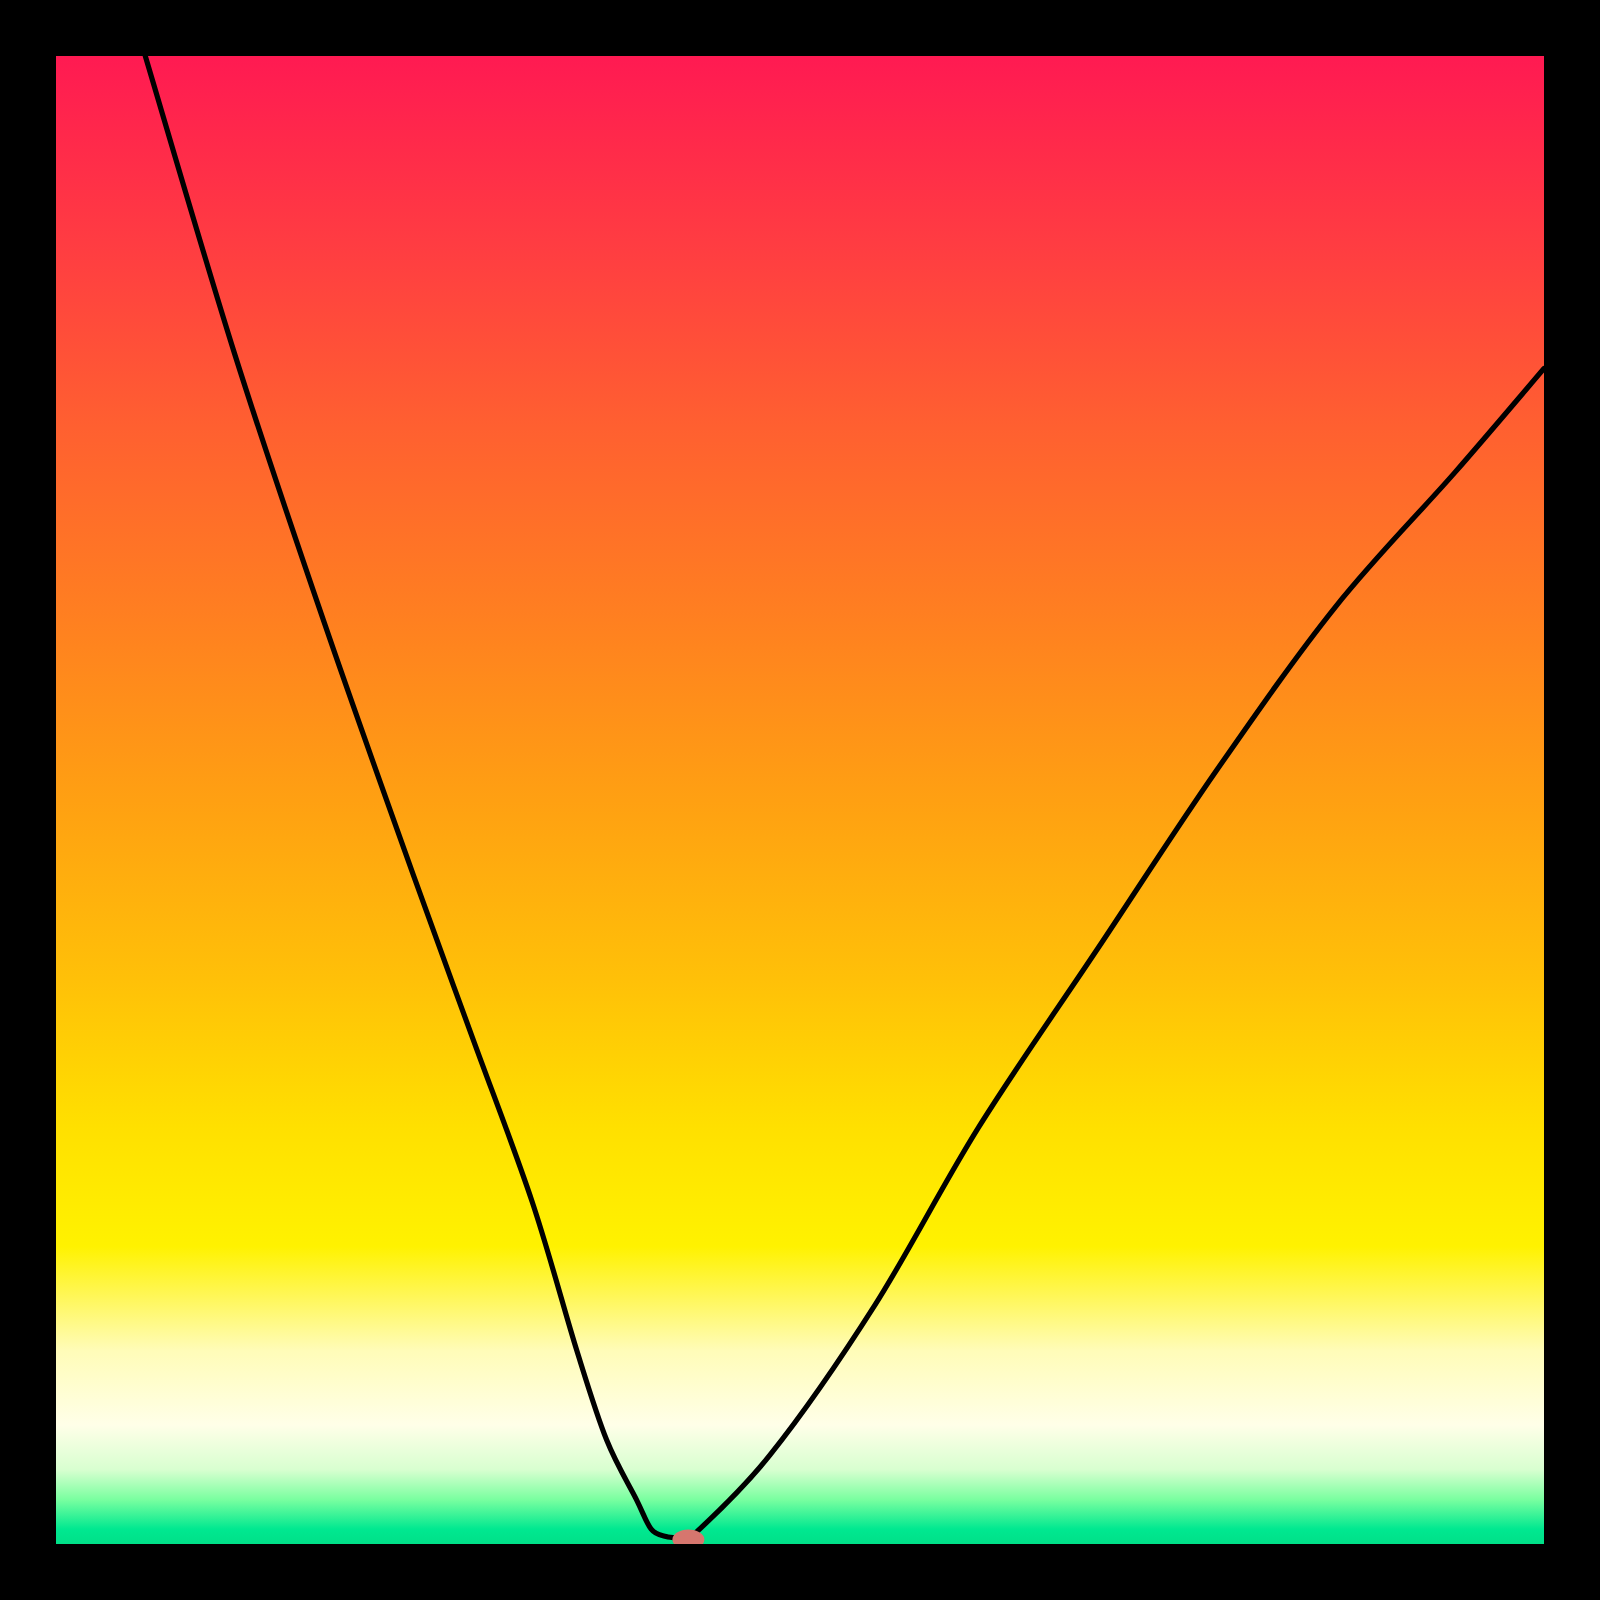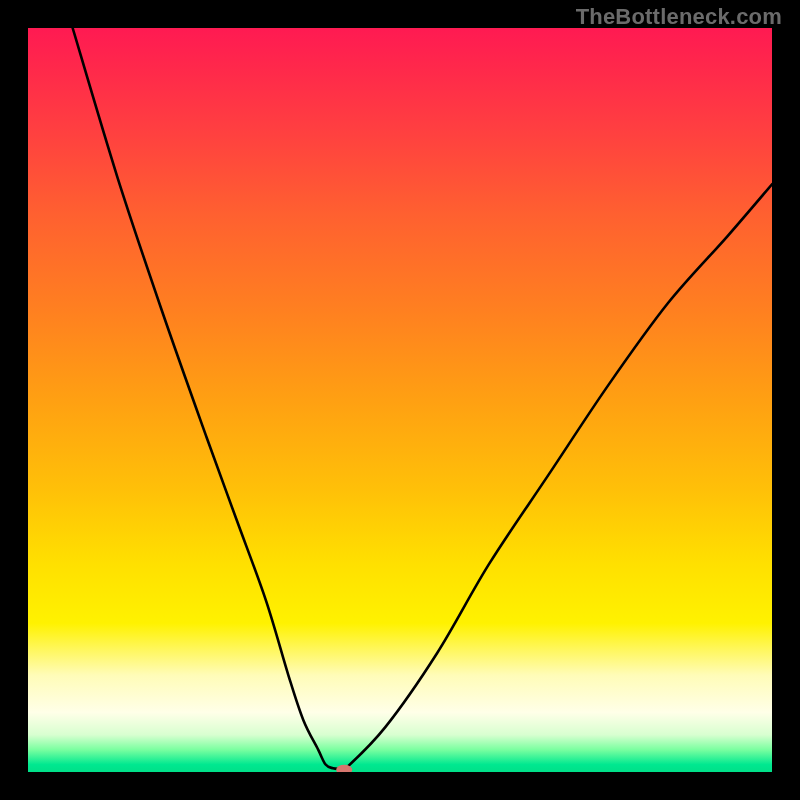--- a/index.html
+++ b/index.html
@@ -62,21 +62,20 @@
   }
   .dot {
     fill: #d6766e;
     stroke: none;
   }
 </style>
 </head>
 <body>
 
 <div class="frame">
-  <div class="watermark">TheBottleneck.com</div>
 
   <div class="plot-area">
     <svg class="curve" viewBox="0 0 744 744" preserveAspectRatio="none">
       <path fill="none" stroke="#000" stroke-width="2.6" stroke-linecap="round" d="M44.64 0.00 C 52.08 24.80, 74.40 101.68, 89.28 148.80 C 104.16 195.92, 119.04 239.32, 133.92 282.72 C 148.80 326.12, 166.16 374.48, 178.56 409.20 C 190.96 443.92, 198.40 463.76, 208.32 491.04 C 218.24 518.32, 229.40 546.84, 238.08 572.88 C 246.76 598.92, 254.20 627.44, 260.40 647.28 C 266.60 667.12, 270.32 679.52, 275.28 691.92 C 280.24 704.32, 286.44 714.24, 290.16 721.68 C 293.88 729.12, 295.12 733.46, 297.60 736.56 C 300.08 739.66, 302.56 739.54, 305.04 740.28 C 307.52 741.02, 310.62 740.78, 312.48 741.02 C 314.34 741.27, 308.76 748.71, 316.20 741.77 C 323.64 734.82, 341.62 718.83, 357.12 699.36 C 372.62 679.89, 391.84 652.24, 409.20 624.96 C 426.56 597.68, 442.68 565.44, 461.28 535.68 C 479.88 505.92, 500.96 476.16, 520.80 446.40 C 540.64 416.64, 560.48 385.64, 580.32 357.12 C 600.16 328.60, 620.00 300.08, 639.84 275.28 C 659.68 250.48, 682.00 228.16, 699.36 208.32 C 716.72 188.48, 736.56 164.92, 744.00 156.24"></path>
       <ellipse class="dot" cx="316.20" cy="741.77" rx="8" ry="5"></ellipse>
     </svg>
   </div>
 </div>
 
 </body></html>

